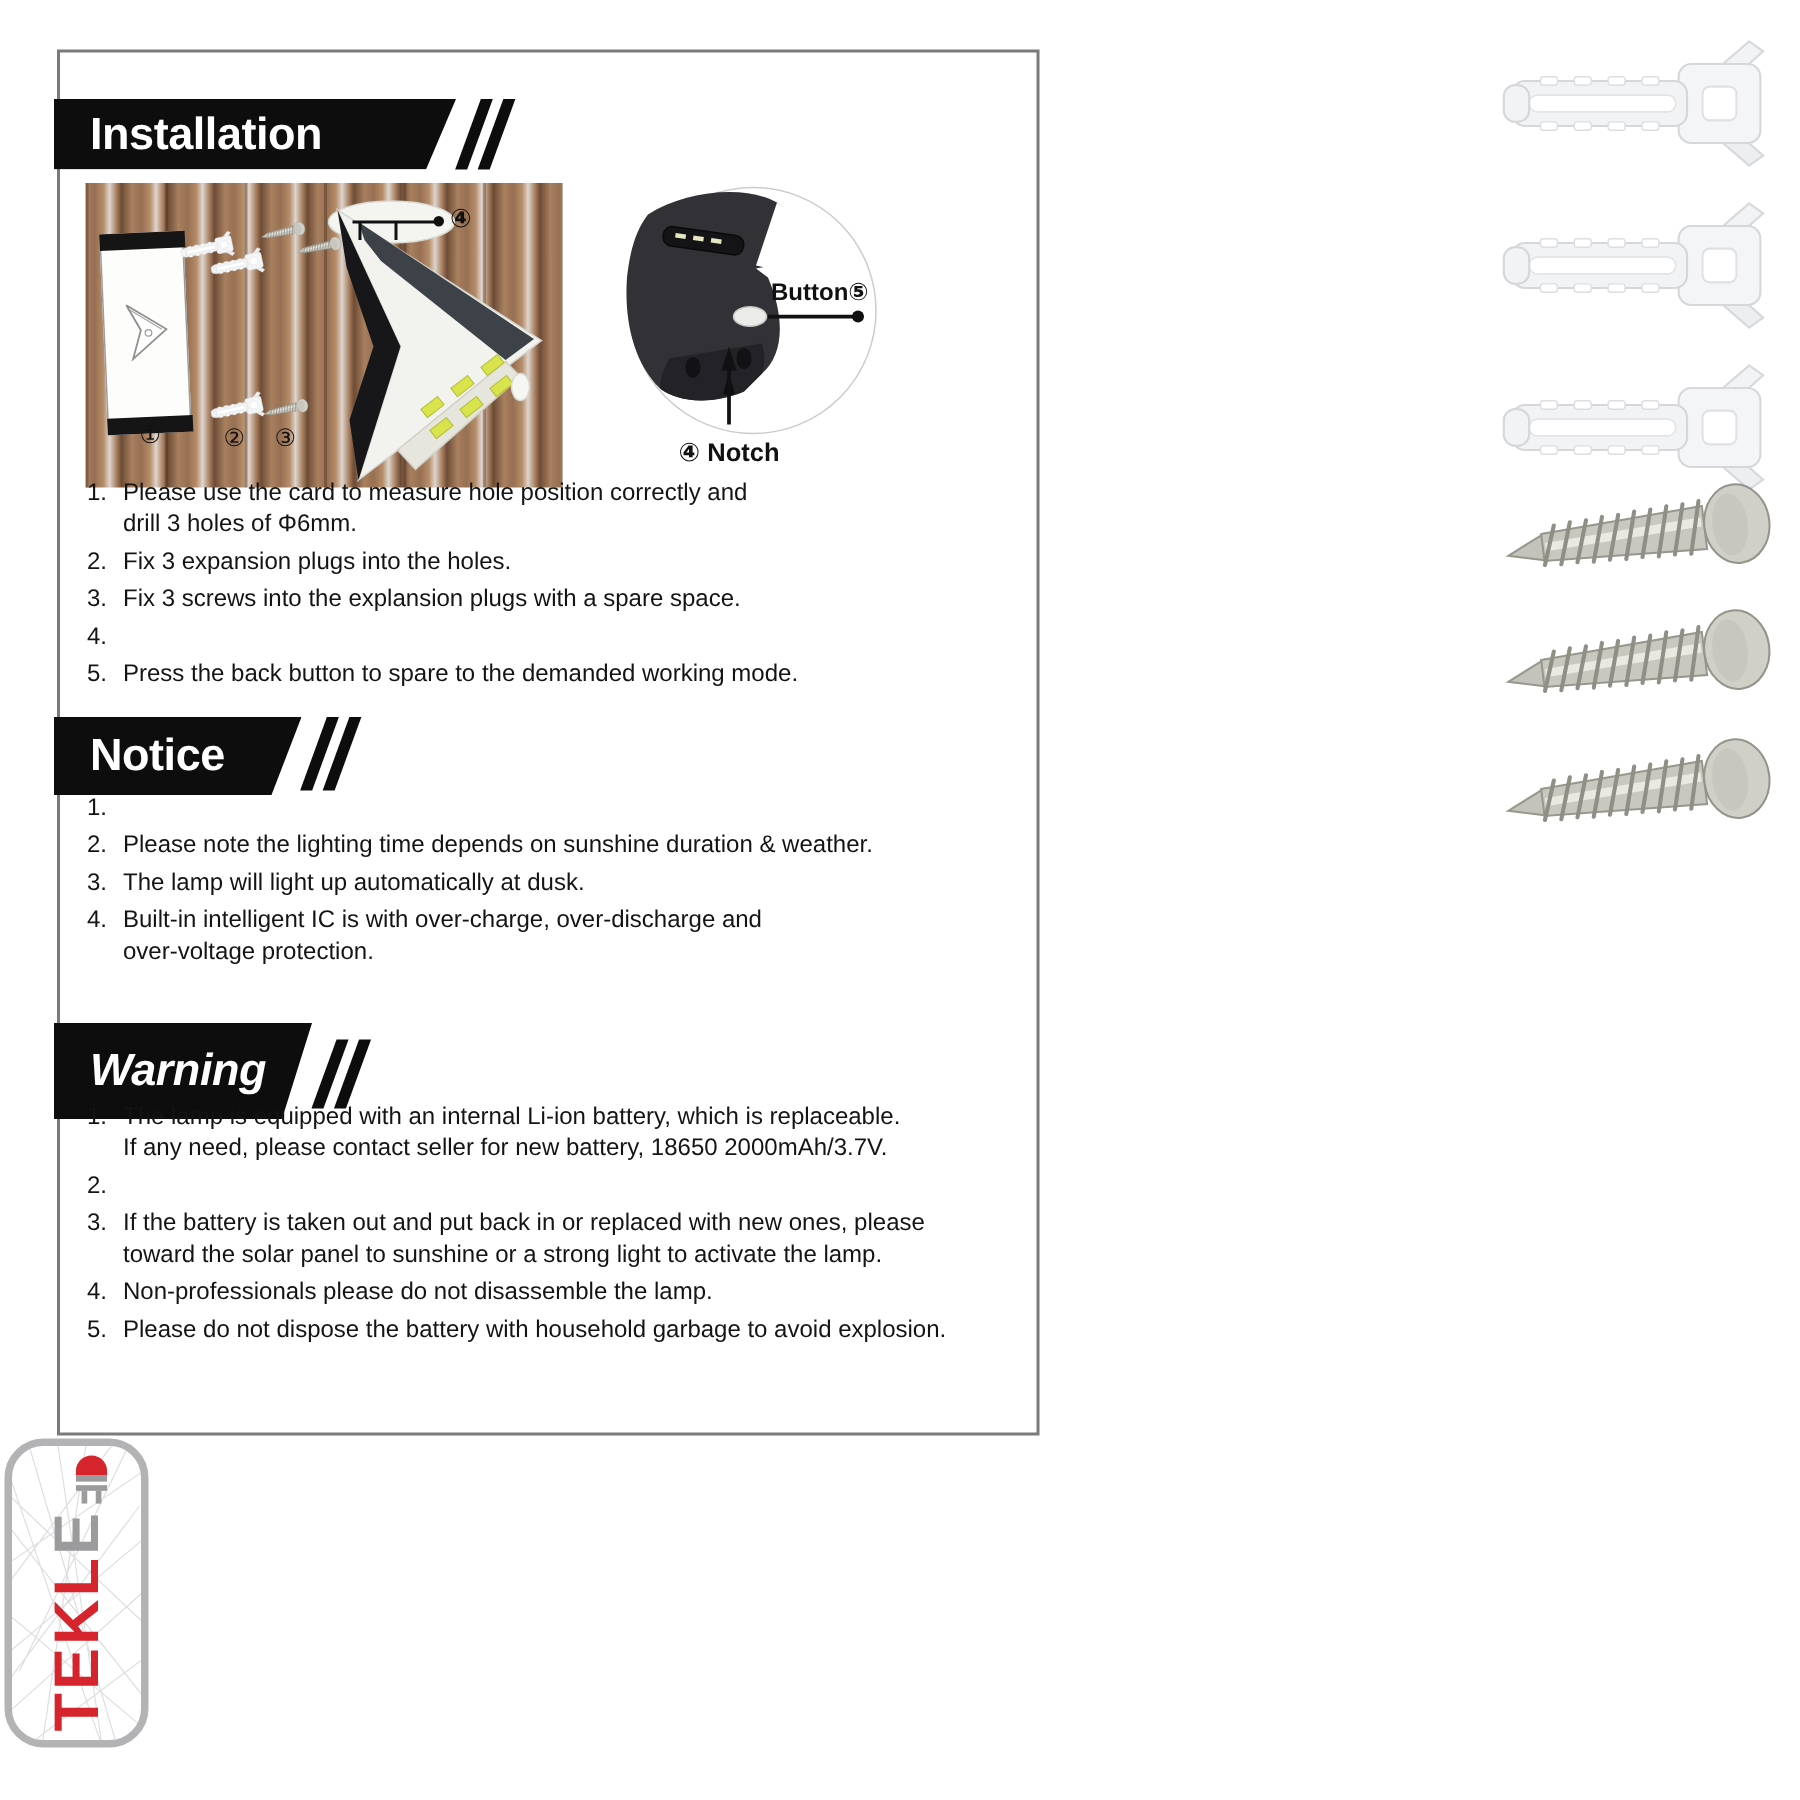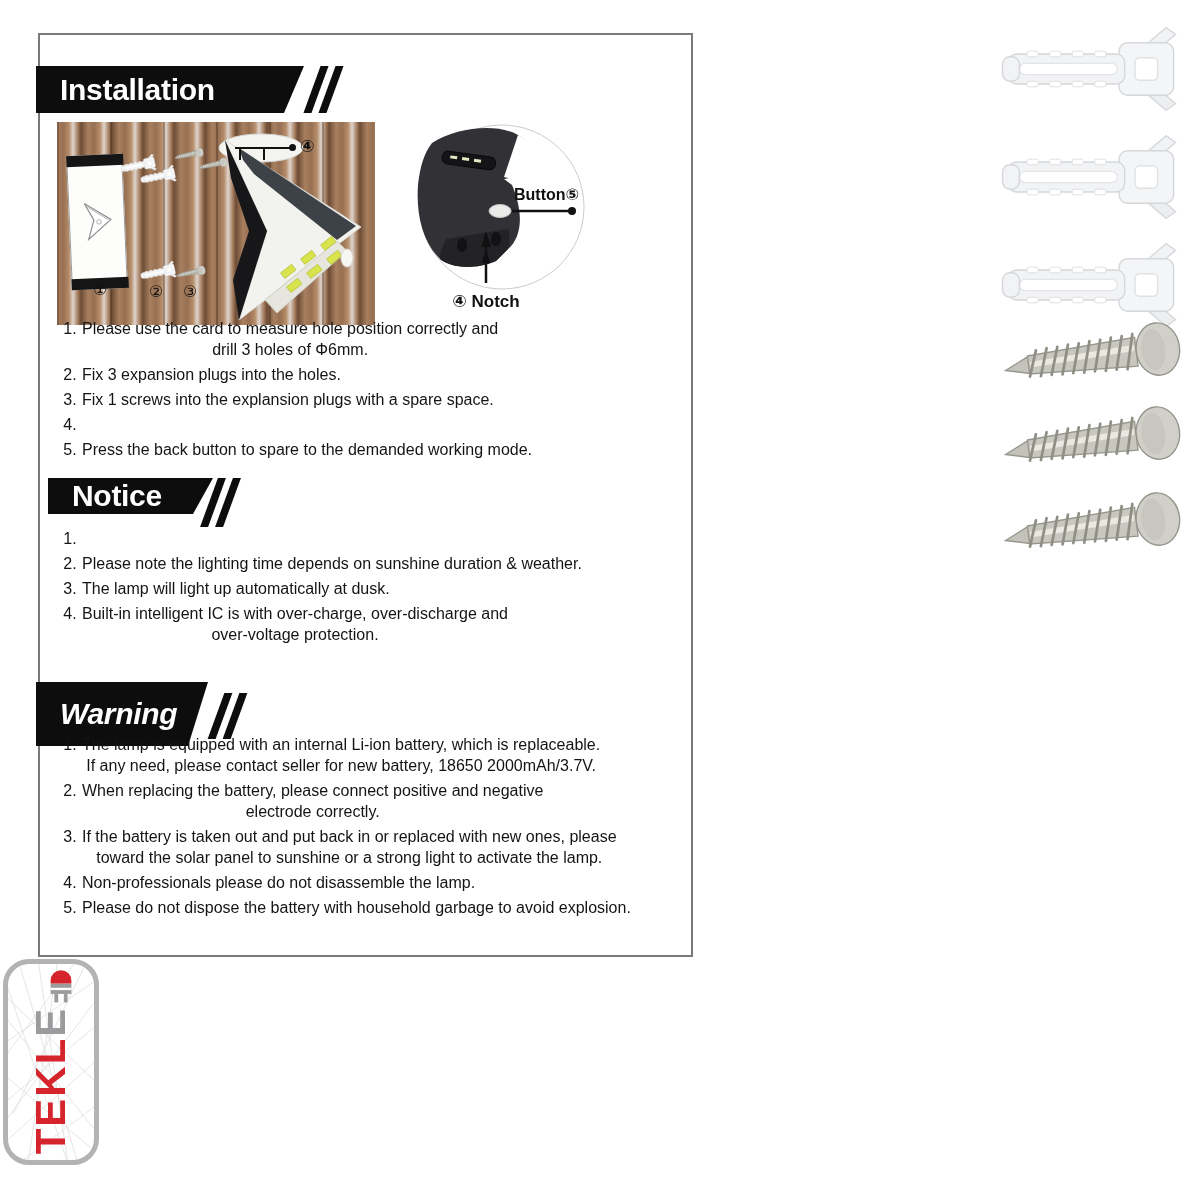--- a/index.html
+++ b/index.html
@@ -1,26 +1,26 @@
 <!DOCTYPE html>
 <html><head>
 <meta charset="utf-8">
 <style>
   html,body{margin:0;padding:0;background:#fff;}
   .page{position:relative;width:1200px;height:1200px;background:#fff;overflow:hidden;
-        font-family:"Liberation Sans","DejaVu Sans",sans-serif;color:#141414;text-align:center;}
+        font-family:"Liberation Sans","DejaVu Sans",sans-serif;color:#141414;}
   .doc{position:absolute;left:38px;top:33px;width:651px;height:920px;background:#fff;
        border:2px solid #7a7a7a;}
   
   .banner{position:absolute;left:-4px;background:#0d0d0d;color:#fff;font-weight:bold;
           font-size:30px;letter-spacing:-0.3px;padding-left:24px;box-sizing:border-box;
           display:flex;align-items:center;
           clip-path:polygon(0 0,100% 0,calc(100% - 20px) 100%,0 100%);}
   .b-install{top:31px;width:268px;height:47px;}
-  .b-notice{top:443px;width:165px;height:36px;margin-left:12px;}
+  .b-notice{top:443px;width:165px;height:52px;}
   .b-warning{top:647px;width:172px;height:64px;font-style:italic;}
   .stripe{position:absolute;width:8px;background:#0d0d0d;transform:skewX(-20deg);}
   .st-i1{left:272px;top:31px;height:47px;}  .st-i2{left:287px;top:31px;height:47px;}
   .st-n1{left:169px;top:443px;height:49px;} .st-n2{left:184px;top:443px;height:49px;}
   .st-w1{left:176px;top:658px;height:46px;} .st-w2{left:191px;top:658px;height:46px;}
   
   .list{position:absolute;left:18px;width:625px;list-style:none;margin:0;padding:0;
         font-size:16px;line-height:21px;}
   .l-install{top:283px;} .l-notice{top:493px;} .l-warning{top:699px;}
   .list li{display:flex;margin-bottom:4px;}
@@ -192,21 +192,21 @@
           <span class="num">1.</span>
           <span class="txt">Please use the card to measure hole position correctly and
 drill 3 holes of Φ6mm.</span>
         </li>
         <li>
           <span class="num">2.</span>
           <span class="txt">Fix 3 expansion plugs into the holes.</span>
         </li>
         <li>
           <span class="num">3.</span>
-          <span class="txt">Fix 1 screws into the explansion plugs with a spare space.</span>
+          <span class="txt">Fix 3 screws into the explansion plugs with a spare space.</span>
         </li>
         <li>
           <span class="num">4.</span>
         </li>
         <li>
           <span class="num">5.</span>
           <span class="txt">Press the back button to spare to the demanded working mode.</span>
         </li>
       </ol>
 
@@ -240,22 +240,20 @@
     <div class="stripe st-w1"></div>
     <div class="stripe st-w2"></div>
     <ol class="list l-warning">
         <li>
           <span class="num">1.</span>
           <span class="txt">The lamp is equipped with an internal Li-ion battery, which is replaceable.
 If any need, please contact seller for new battery, 18650 2000mAh/3.7V.</span>
         </li>
         <li>
           <span class="num">2.</span>
-          <span class="txt">When replacing the battery, please connect positive and negative
-electrode correctly.</span>
         </li>
         <li>
           <span class="num">3.</span>
           <span class="txt">If the battery is taken out and put back in or replaced with new ones, please
 toward the solar panel to sunshine or a strong light to activate the lamp.</span>
         </li>
         <li>
           <span class="num">4.</span>
           <span class="txt">Non-professionals please do not disassemble the lamp.</span>
         </li>

